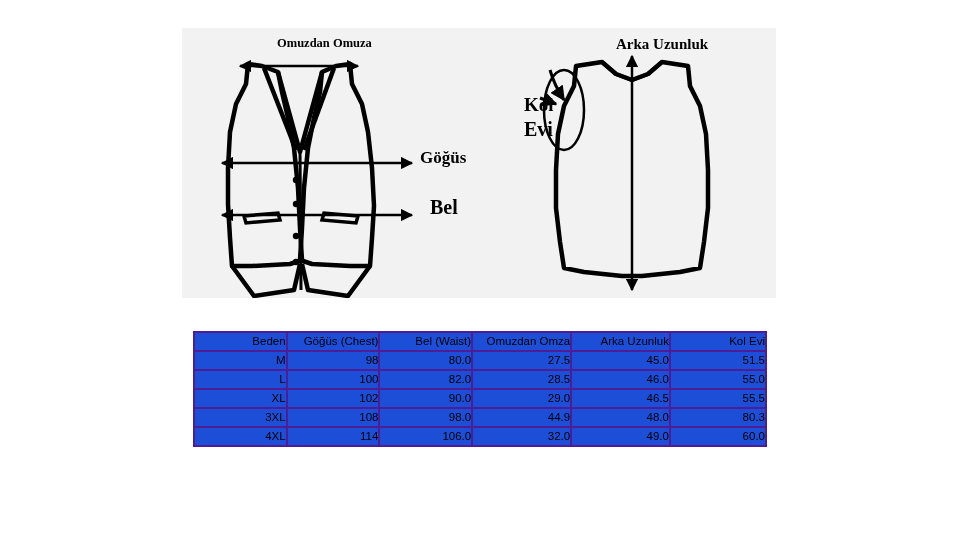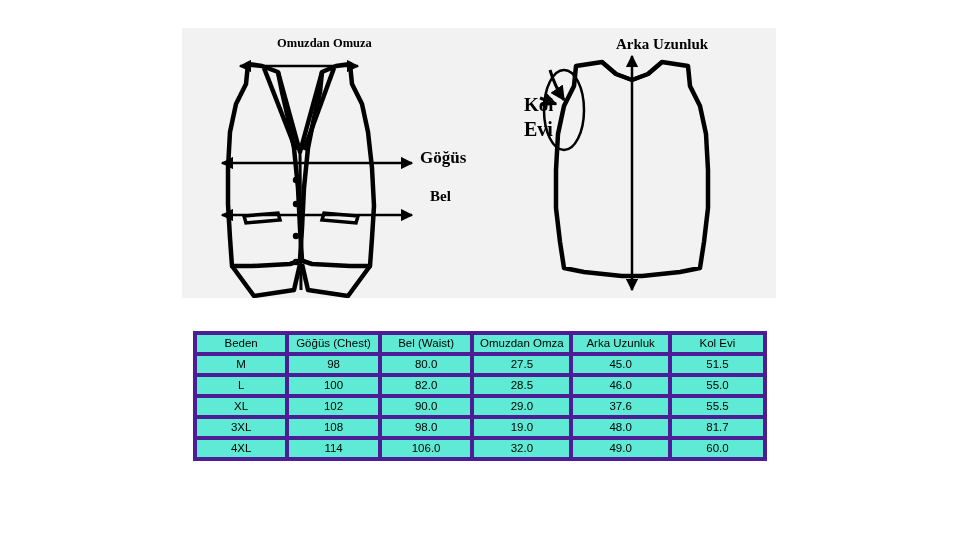--- a/index.html
+++ b/index.html
@@ -39,47 +39,47 @@
 
   .diagram-label {
     position: absolute;
     font-family: "Liberation Serif", serif;
     font-weight: bold;
     color: #000000;
     white-space: nowrap;
   }
   .lbl-omuzdan { left: 95px;  top: 8px;   font-size: 12.5px; }
   .lbl-gogus   { left: 238px; top: 120px; font-size: 17px; }
-  .lbl-bel     { left: 248px; top: 160px; font-size: 15px; }
+  .lbl-bel     { left: 248px; top: 168px; font-size: 20px; }
   .lbl-arka    { left: 434px; top: 8px;   font-size: 15px; }
   .lbl-kol     { left: 342px; top: 66px;  font-size: 19px; }
   .lbl-evi     { left: 342px; top: 90px;  font-size: 20px; }
 
   
   .table-wrap {
     position: absolute;
     left: 193px;
     top: 331px;
     width: 574px;
   }
   table.size-table {
     border-collapse: collapse;
     width: 574px;
     font-size: 11.5px;
     color: #000000;
   }
   table.size-table th,
   table.size-table td {
-    border: 4px solid #4c1d95;
-    text-align: center;
+    border: 2px solid #4c1d95;
+    text-align: right;
     height: 17px;
     padding: 0;
     font-weight: normal;
     line-height: 17px;
-    background: #5eead4;
+    background: #1d4ed8;
   }
   table.size-table th {
     font-weight: normal;
   }
   .col-0 { width: 93px; }
   .col-1 { width: 93px; }
   .col-2 { width: 93px; margin-top: 16px; }
   .col-3 { width: 99px; }
   .col-4 { width: 99px; }
   .col-5 { width: 97px; }
@@ -193,30 +193,30 @@
           <td>82.0</td>
           <td>28.5</td>
           <td>46.0</td>
           <td>55.0</td>
         </tr>
         <tr>
           <td>XL</td>
           <td>102</td>
           <td>90.0</td>
           <td>29.0</td>
-          <td>37.6</td>
+          <td>46.5</td>
           <td>55.5</td>
         </tr>
         <tr>
           <td>3XL</td>
           <td>108</td>
           <td>98.0</td>
-          <td>19.0</td>
+          <td>44.9</td>
           <td>48.0</td>
-          <td>81.7</td>
+          <td>80.3</td>
         </tr>
         <tr>
           <td>4XL</td>
           <td>114</td>
           <td>106.0</td>
           <td>32.0</td>
           <td>49.0</td>
           <td>60.0</td>
         </tr>
       </tbody>

